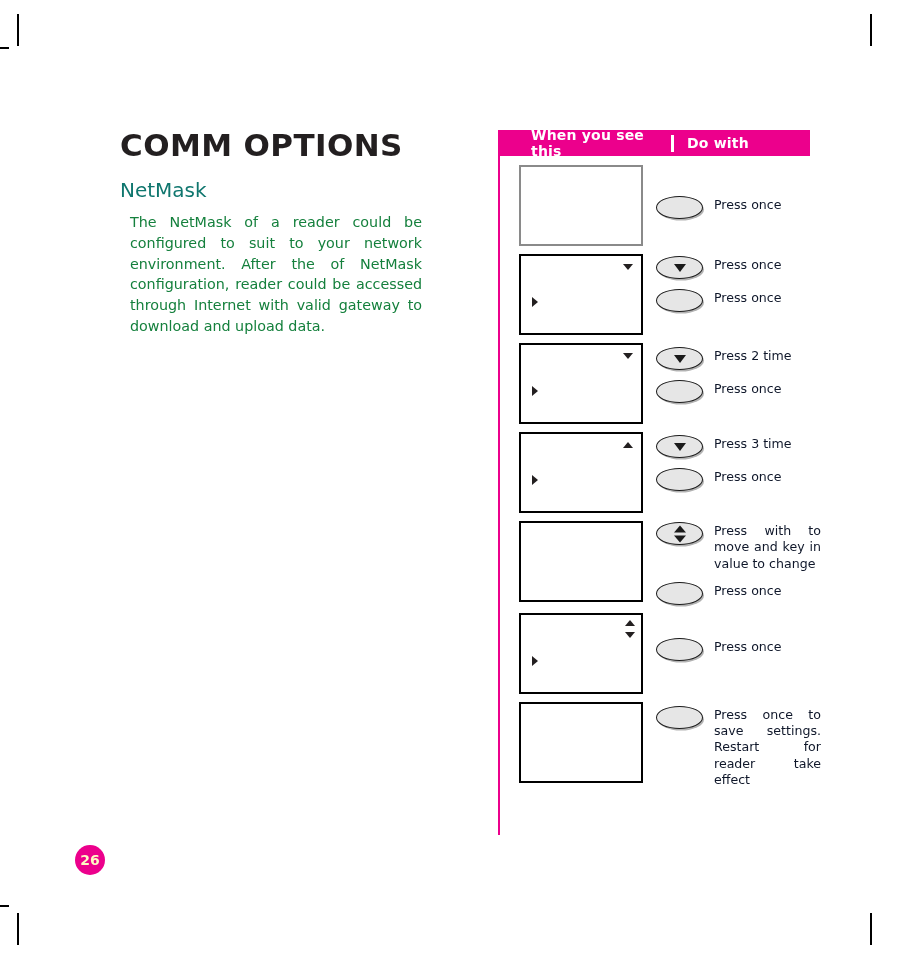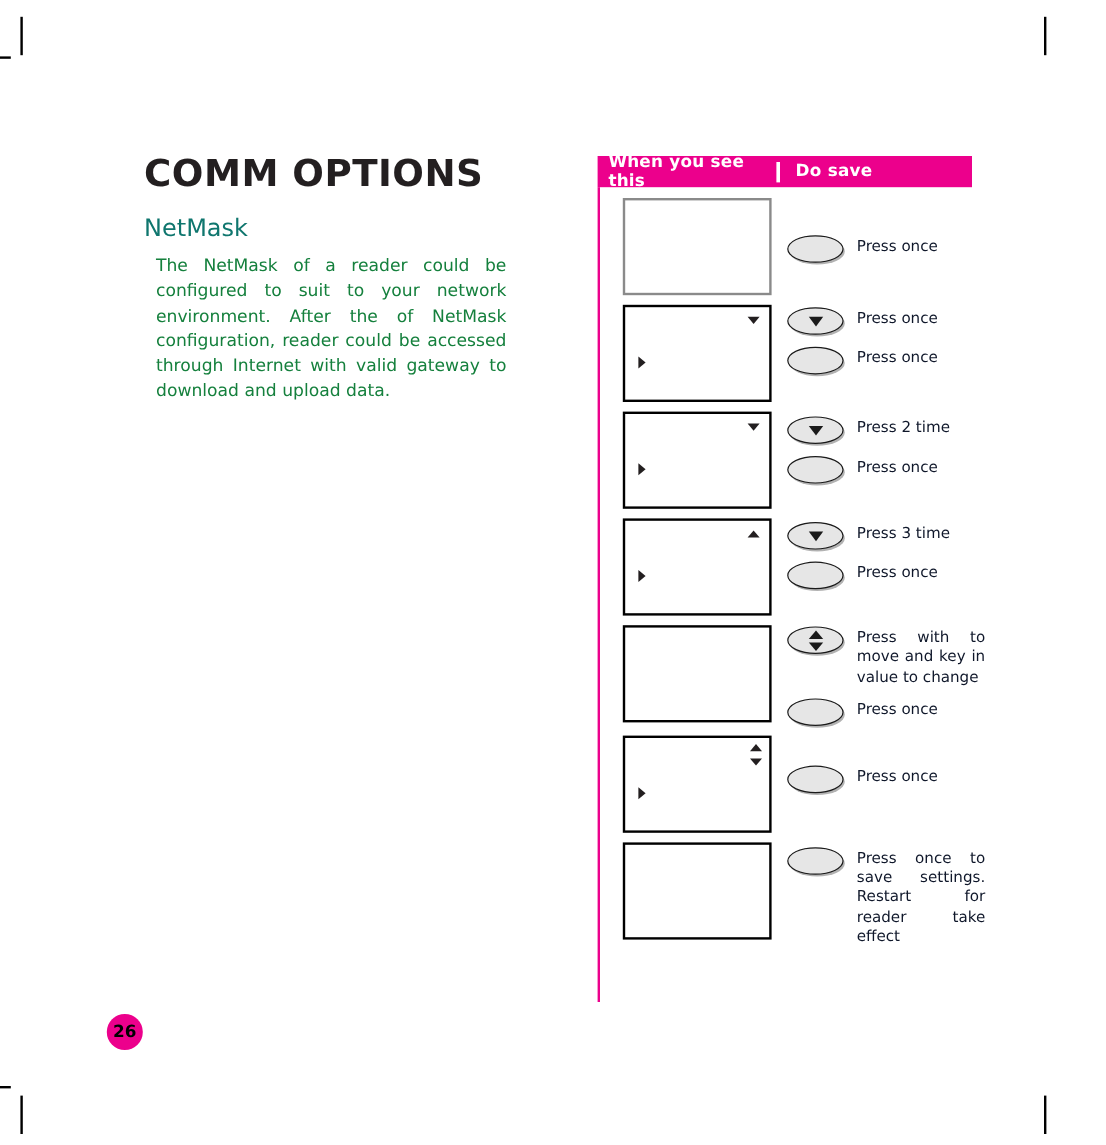--- a/index.html
+++ b/index.html
@@ -59,27 +59,27 @@
     font-size: 14.3px;
     line-height: 20.7px;
     color: #15803d;
     text-align: justify;
     margin: 10px;
   }
 
   
   .page-badge {
     position: absolute;
-    left: 89px;
+    left: 75px;
     top: 845px;
     width: 30px;
     height: 30px;
     border-radius: 50%;
     background: #ec008c;
-    color: #000000;
+    color: #fef9c3;
     font-family: "DejaVu Sans", sans-serif;
     font-size: 14px;
     font-weight: bold;
     display: flex;
     align-items: center;
     justify-content: center;
     line-height: 1;
   }
 
   
@@ -93,21 +93,21 @@
     background: #ec008c;
     height: 26px;
     display: flex;
     align-items: center;
     color: #ffffff;
     font-family: "DejaVu Sans", sans-serif;
     font-weight: bold;
     font-size: 14px;
     letter-spacing: 0.2px;
   }
-  .th-when { padding-left: 9px; width: 140px; }
+  .th-when { padding-left: 9px; width: 140px; margin-left: 24px; }
   .th-divider {
     width: 3px;
     height: 17px;
     background: #ffffff;
     margin: 0 13px 0 0;
   }
   .th-do { }
 
   .table-body {
     position: relative;
@@ -290,21 +290,21 @@
   <h2 class="section-heading">NetMask</h2>
   <p class="body-text">The NetMask of a reader could be configured to suit to your network environment. After the of NetMask configuration, reader could be accessed through Internet with valid gateway to download and upload data.</p>
 </div>
 
 <div class="page-badge">26</div>
 
 <div class="table-wrap">
   <div class="table-header">
     <span class="th-when">When you see this</span>
     <span class="th-divider"></span>
-    <span class="th-do">Do save</span>
+    <span class="th-do">Do with</span>
   </div>
   <div class="table-body" id="table-body">
       <div class="row r1">
         <div class="lcd gray-border"></div>
         <div class="actions">
           <div class="action">
             <div class="btn">
               <span class="cap"></span>
             </div>
             <div class="action-text nowrap">Press once</div>

